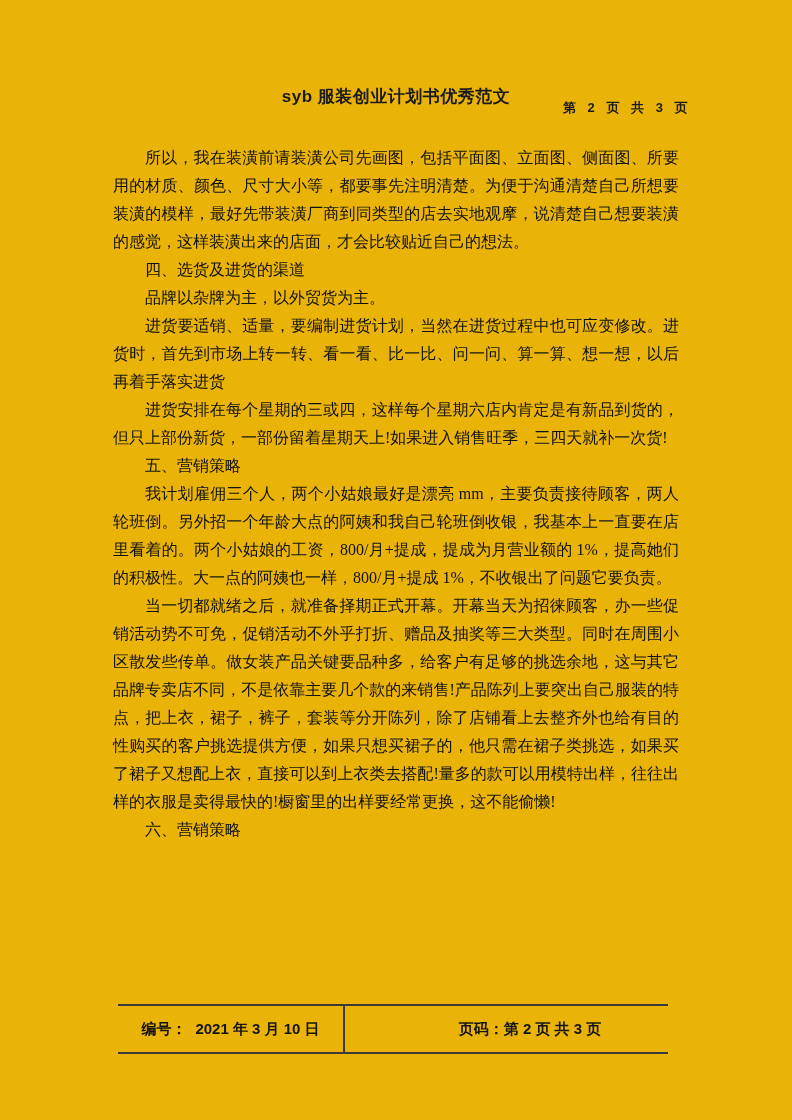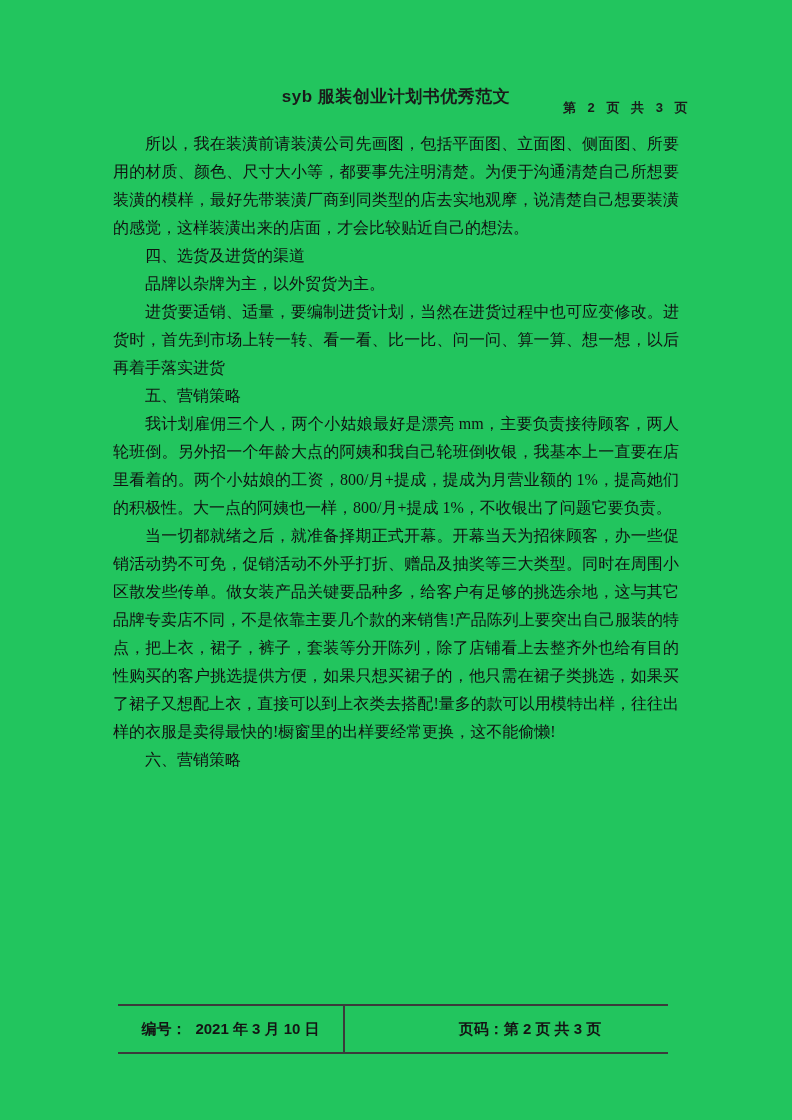--- a/index.html
+++ b/index.html
@@ -4,21 +4,21 @@
 <style>
   html, body {
     margin: 0;
     padding: 0;
     background: #ffffff;
   }
   .page {
     position: relative;
     width: 792px;
     height: 1120px;
-    background: #22c55e;
+    background: #eab308;
     overflow: hidden;
   }
   
   .doc-title {
     position: absolute;
     top: 85px;
     left: 0;
     width: 792px;
     text-align: center;
     font-family: "Liberation Sans", "DejaVu Sans", sans-serif;
@@ -34,21 +34,21 @@
     font-family: "Liberation Sans", "DejaVu Sans", sans-serif;
     font-size: 13px;
     font-weight: 600;
     color: #1a1a1a;
     letter-spacing: 4px;
     white-space: nowrap;
   }
   
   .doc-body {
     position: absolute;
-    top: 130px;
+    top: 144px;
     left: 113px;
     width: 566px;
     font-family: "Liberation Serif", "DejaVu Serif", serif;
     font-size: 16px;
     line-height: 28px;
     color: #111111;
     text-align: justify;
   }
   .doc-body p.para {
     margin: 0;
@@ -98,20 +98,21 @@
 
   <div class="doc-title">syb 服装创业计划书优秀范文</div>
 
   <div class="page-indicator">第 2 页 共 3 页</div>
 
   <div class="doc-body" id="doc-body">
       <p class="para">所以，我在装潢前请装潢公司先画图，包括平面图、立面图、侧面图、所要用的材质、颜色、尺寸大小等，都要事先注明清楚。为便于沟通清楚自己所想要装潢的模样，最好先带装潢厂商到同类型的店去实地观摩，说清楚自己想要装潢的感觉，这样装潢出来的店面，才会比较贴近自己的想法。</p>
       <p class="para">四、选货及进货的渠道</p>
       <p class="para">品牌以杂牌为主，以外贸货为主。</p>
       <p class="para">进货要适销、适量，要编制进货计划，当然在进货过程中也可应变修改。进货时，首先到市场上转一转、看一看、比一比、问一问、算一算、想一想，以后再着手落实进货</p>
+      <p class="para">进货安排在每个星期的三或四，这样每个星期六店内肯定是有新品到货的，但只上部份新货，一部份留着星期天上!如果进入销售旺季，三四天就补一次货!</p>
       <p class="para">五、营销策略</p>
       <p class="para">我计划雇佣三个人，两个小姑娘最好是漂亮 mm，主要负责接待顾客，两人轮班倒。另外招一个年龄大点的阿姨和我自己轮班倒收银，我基本上一直要在店里看着的。两个小姑娘的工资，800/月+提成，提成为月营业额的 1%，提高她们的积极性。大一点的阿姨也一样，800/月+提成 1%，不收银出了问题它要负责。</p>
       <p class="para">当一切都就绪之后，就准备择期正式开幕。开幕当天为招徕顾客，办一些促销活动势不可免，促销活动不外乎打折、赠品及抽奖等三大类型。同时在周围小区散发些传单。做女装产品关键要品种多，给客户有足够的挑选余地，这与其它品牌专卖店不同，不是依靠主要几个款的来销售!产品陈列上要突出自己服装的特点，把上衣，裙子，裤子，套装等分开陈列，除了店铺看上去整齐外也给有目的性购买的客户挑选提供方便，如果只想买裙子的，他只需在裙子类挑选，如果买了裙子又想配上衣，直接可以到上衣类去搭配!量多的款可以用模特出样，往往出样的衣服是卖得最快的!橱窗里的出样要经常更换，这不能偷懒!</p>
       <p class="para">六、营销策略</p>
     </div>
 
   <div class="footer-table">
     <div class="footer-cell left">
       <span class="footer-label">编号：</span>
       <span>2021 年 3 月 10 日</span>

